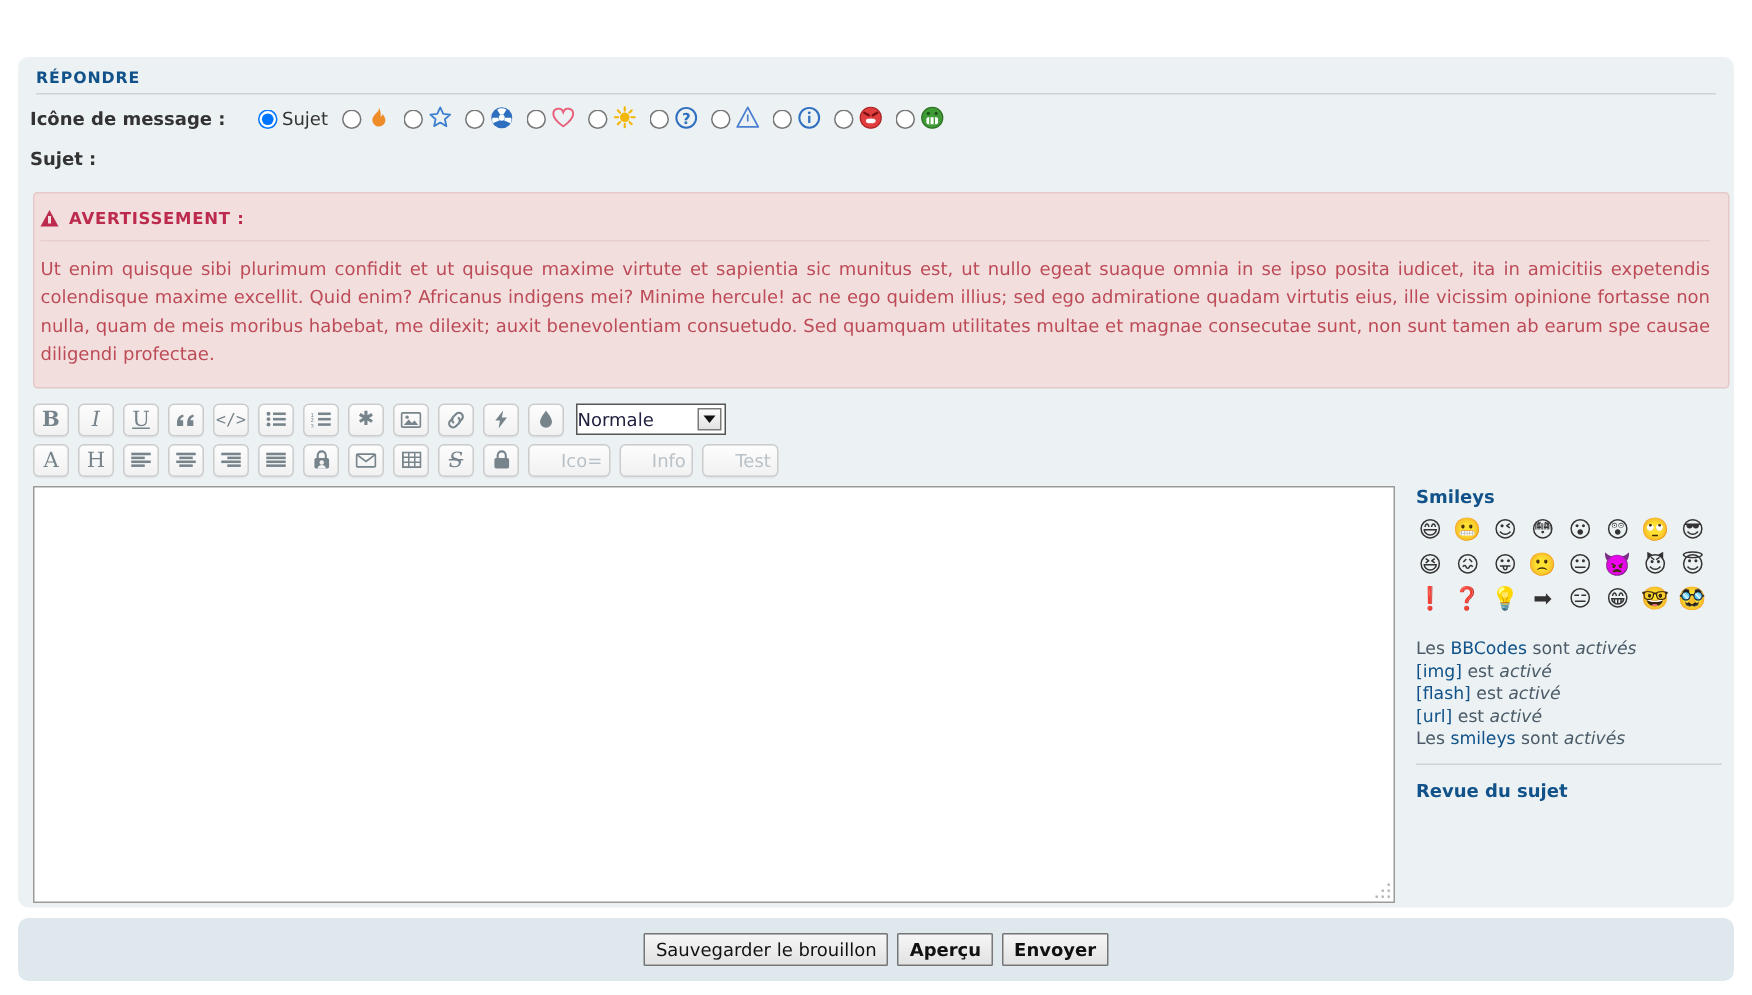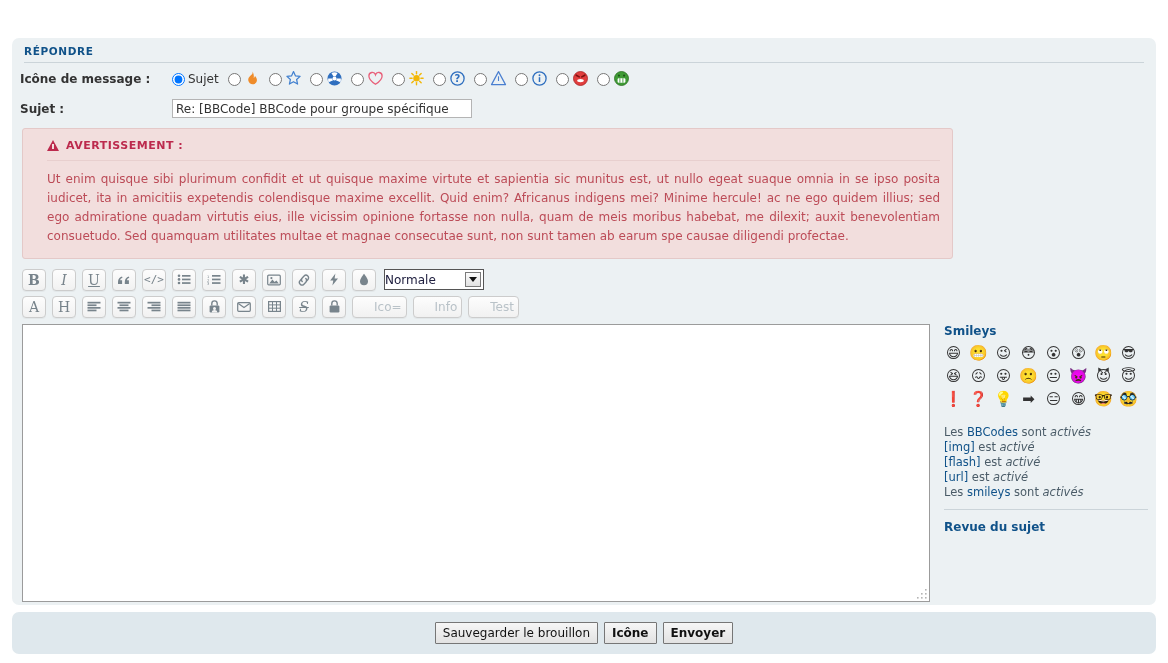--- a/index.html
+++ b/index.html
@@ -76,25 +76,25 @@
     background: #fff;
     font-family: "DejaVu Sans", "Liberation Sans", sans-serif;
     font-size: 12px;
     padding: 1px 3px;
     color: #333;
   }
 
   
   .warning-box {
     position: absolute; left: 22px; top: 128px;
-    width: 931px;
+    width: 1131px;
     background: #f2dedd;
     border: 1px solid #e4c9c8;
     border-radius: 3px;
-    padding: 10px 12px 12px 24px;
+    padding: 10px 12px 12px 4px;
   }
   .warning-title {
     display: flex; align-items: center;
     font-size: 11px; font-weight: bold; letter-spacing: .5px;
     color: #bc2a4d;
     text-transform: uppercase;
     padding-bottom: 8px;
     border-bottom: 1px solid #e8cfce;
   }
   .warn-tri {
@@ -341,21 +341,20 @@
               <line x1="9.9" y1="8.2" x2="9.9" y2="12.8" stroke="#3f9b35" stroke-width=".9"></line>
               <circle cx="5.9" cy="5.6" r="1.1" fill="#1f5418"></circle>
               <circle cx="11.1" cy="5.6" r="1.1" fill="#1f5418"></circle>
             </svg></span>
         </label>
       </div>
   </div>
 
   <div class="field-row" style="top:99px;">
     <div class="field-label">Sujet :</div>
-    <input class="subject-input" type="text" value="Re: [BBCode] BBCode pour groupe spécifique" style="">
   </div>
 
   <div class="warning-box">
     <div class="warning-title">
       <span class="warn-tri"></span>
       <span>AVERTISSEMENT :</span>
     </div>
     <div class="warning-text">Ut enim quisque sibi plurimum confidit et ut quisque maxime virtute et sapientia sic munitus est, ut nullo egeat suaque omnia in se ipso posita iudicet, ita in amicitiis expetendis colendisque maxime excellit. Quid enim? Africanus indigens mei? Minime hercule! ac ne ego quidem illius; sed ego admiratione quadam virtutis eius, ille vicissim opinione fortasse non nulla, quam de meis moribus habebat, me dilexit; auxit benevolentiam consuetudo. Sed quamquam utilitates multae et magnae consecutae sunt, non sunt tamen ab earum spe causae diligendi profectae.</div>
   </div>
 
@@ -559,17 +558,17 @@
         <div><a href="#">[img]</a><span> est </span><em>activé</em></div>
         <div><a href="#">[flash]</a><span> est </span><em>activé</em></div>
         <div><a href="#">[url]</a><span> est </span><em>activé</em></div>
         <div><span>Les </span><a href="#">smileys</a><span> sont </span><em>activés</em></div>
       </div>
     <a class="side-link" href="#">Revue du sujet</a>
   </div>
 
   <div class="bottom-bar">
     <button class="btn">Sauvegarder le brouillon</button>
-    <button class="btn primary">Icône</button>
+    <button class="btn primary">Aperçu</button>
     <button class="btn primary">Envoyer</button>
   </div>
 
 </div>
 
 </body></html>

